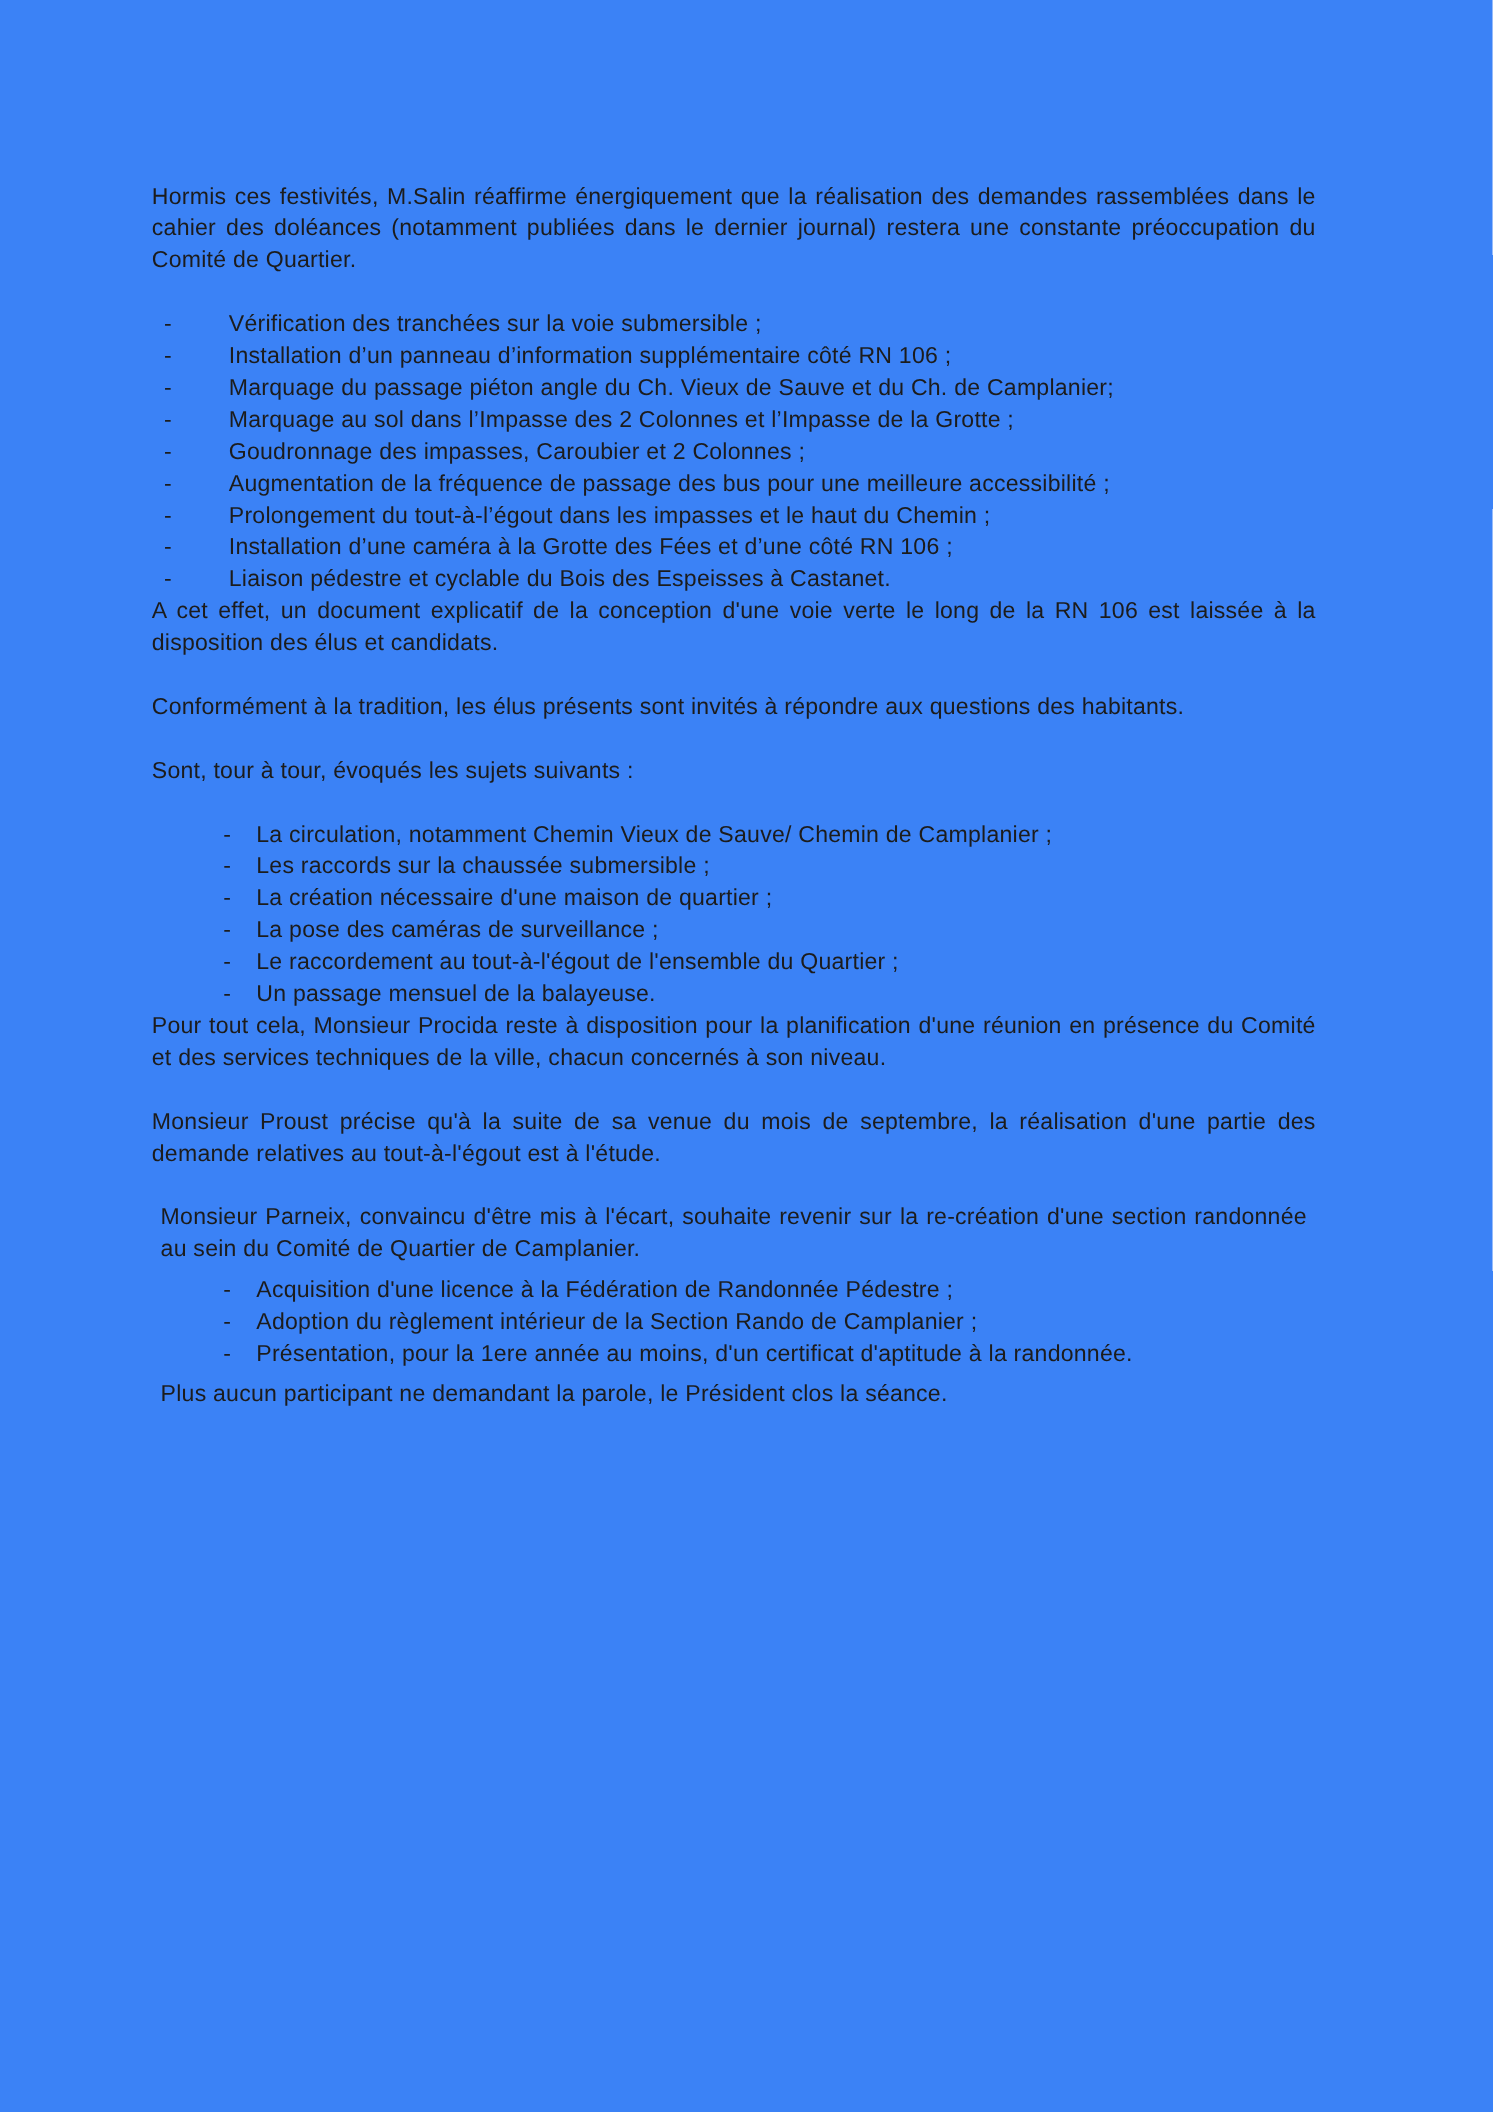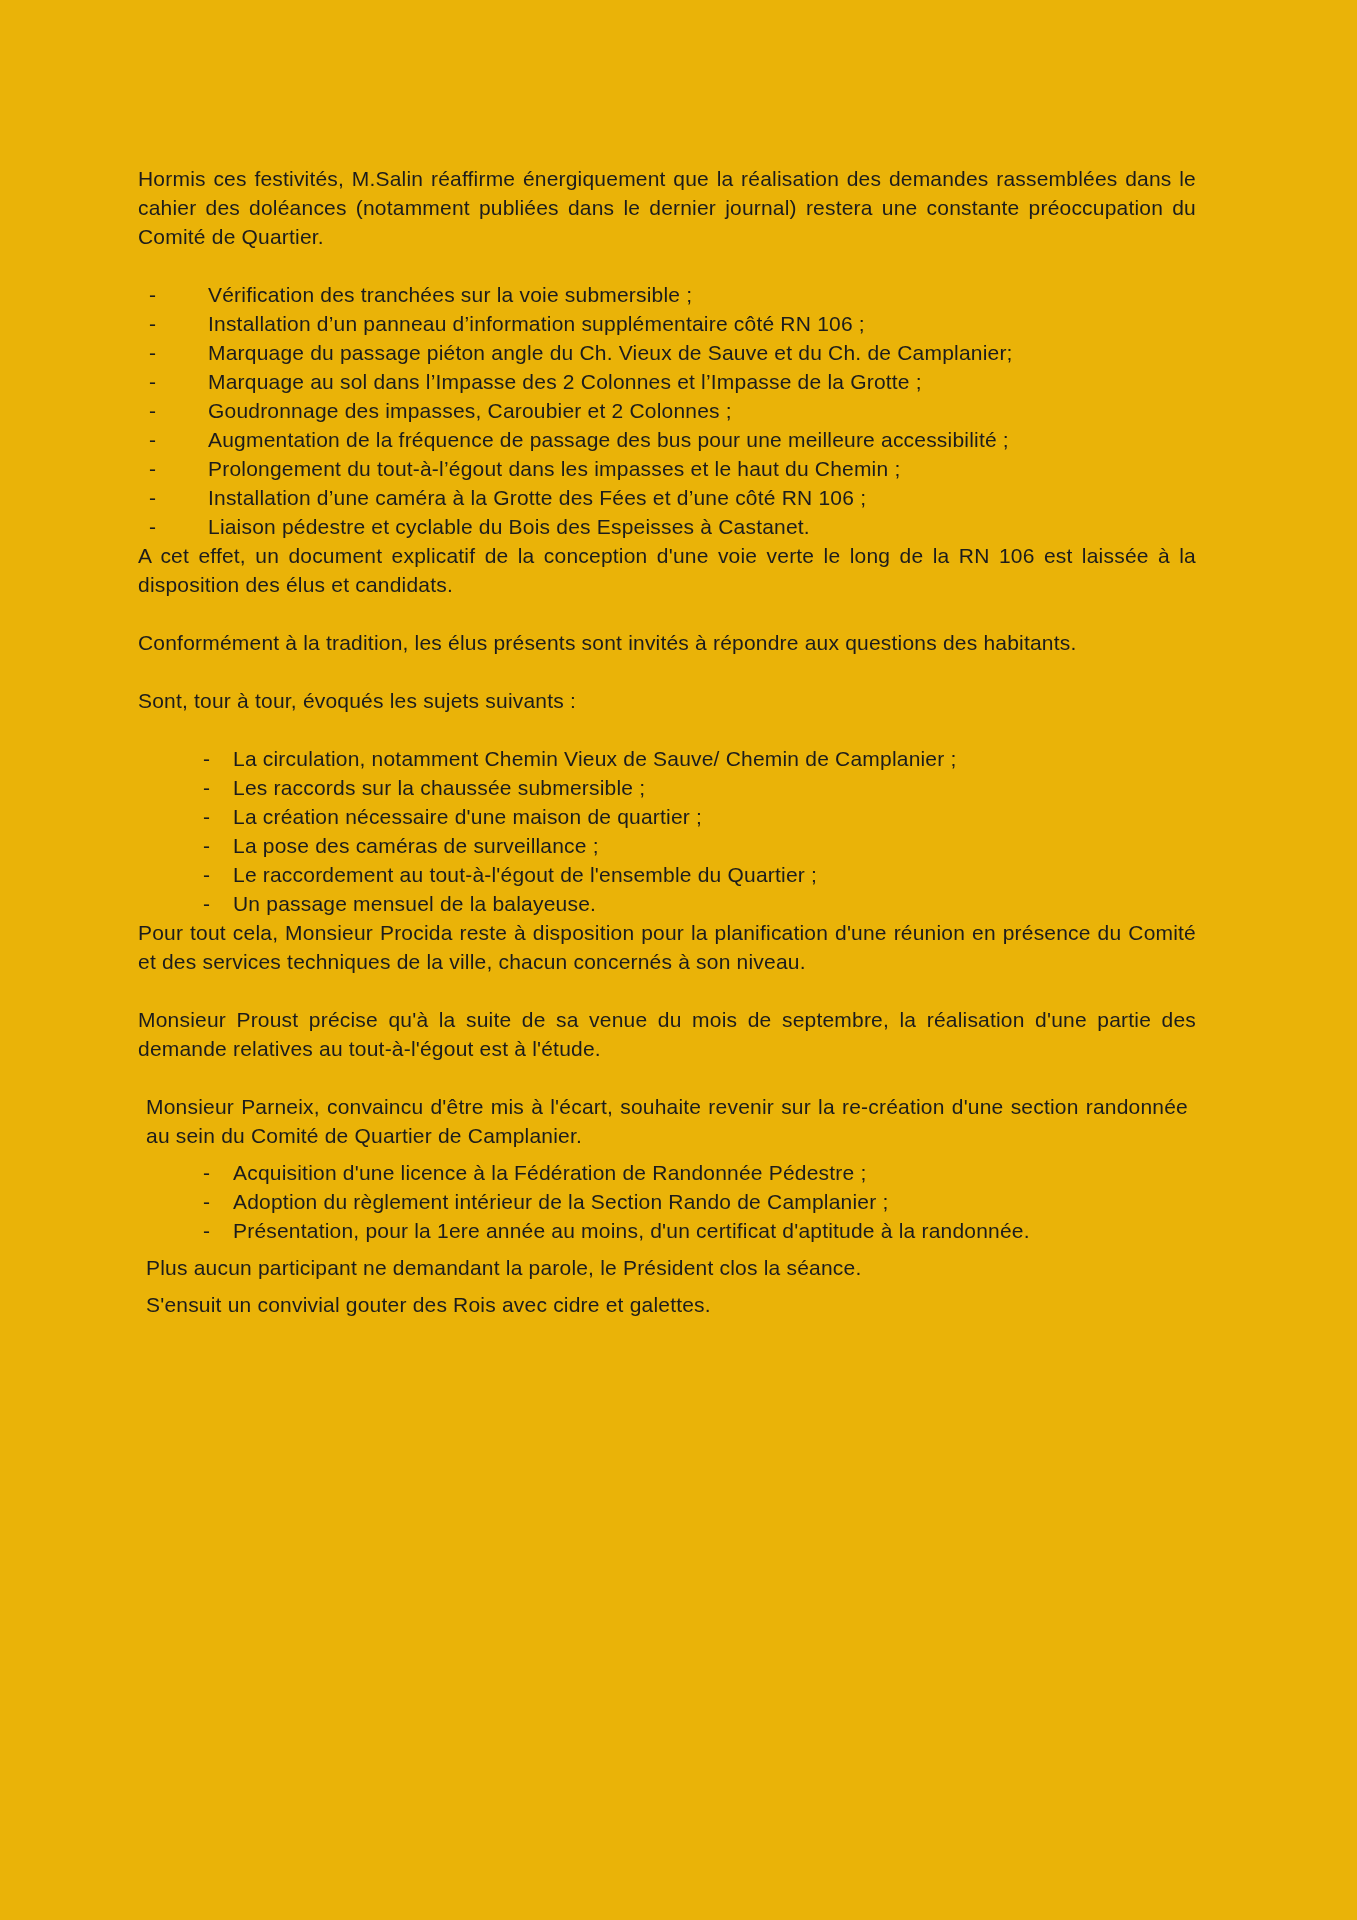--- a/index.html
+++ b/index.html
@@ -4,21 +4,21 @@
 <style>
   html, body {
     margin: 0;
     padding: 0;
     background: #ffffff;
   }
   .page {
     position: relative;
     width: 1357px;
     height: 1920px;
-    background: #eab308;
+    background: #3b82f6;
     overflow: hidden;
     font-family: "Liberation Sans", sans-serif;
     color: #1c1c1c;
   }
   .content {
     position: absolute;
     left: 138px;
     top: 164px;
     width: 1058px;
     font-size: 21px;
@@ -153,17 +153,16 @@
         <span class="txt">Adoption du règlement intérieur de la Section Rando de Camplanier ;</span>
       </div>
       <div class="row indented">
         <span class="marker">-</span>
         <span class="txt">Présentation, pour la 1ere année au moins, d'un certificat d'aptitude à la randonnée.</span>
       </div>
     </div>
 
     <div>
       <p>Plus aucun participant ne demandant la parole, le Président clos la séance.</p>
-      <p>S'ensuit un convivial gouter des Rois avec cidre et galettes.</p>
     </div>
 
   </div>
 </div>
 
 </body></html>

